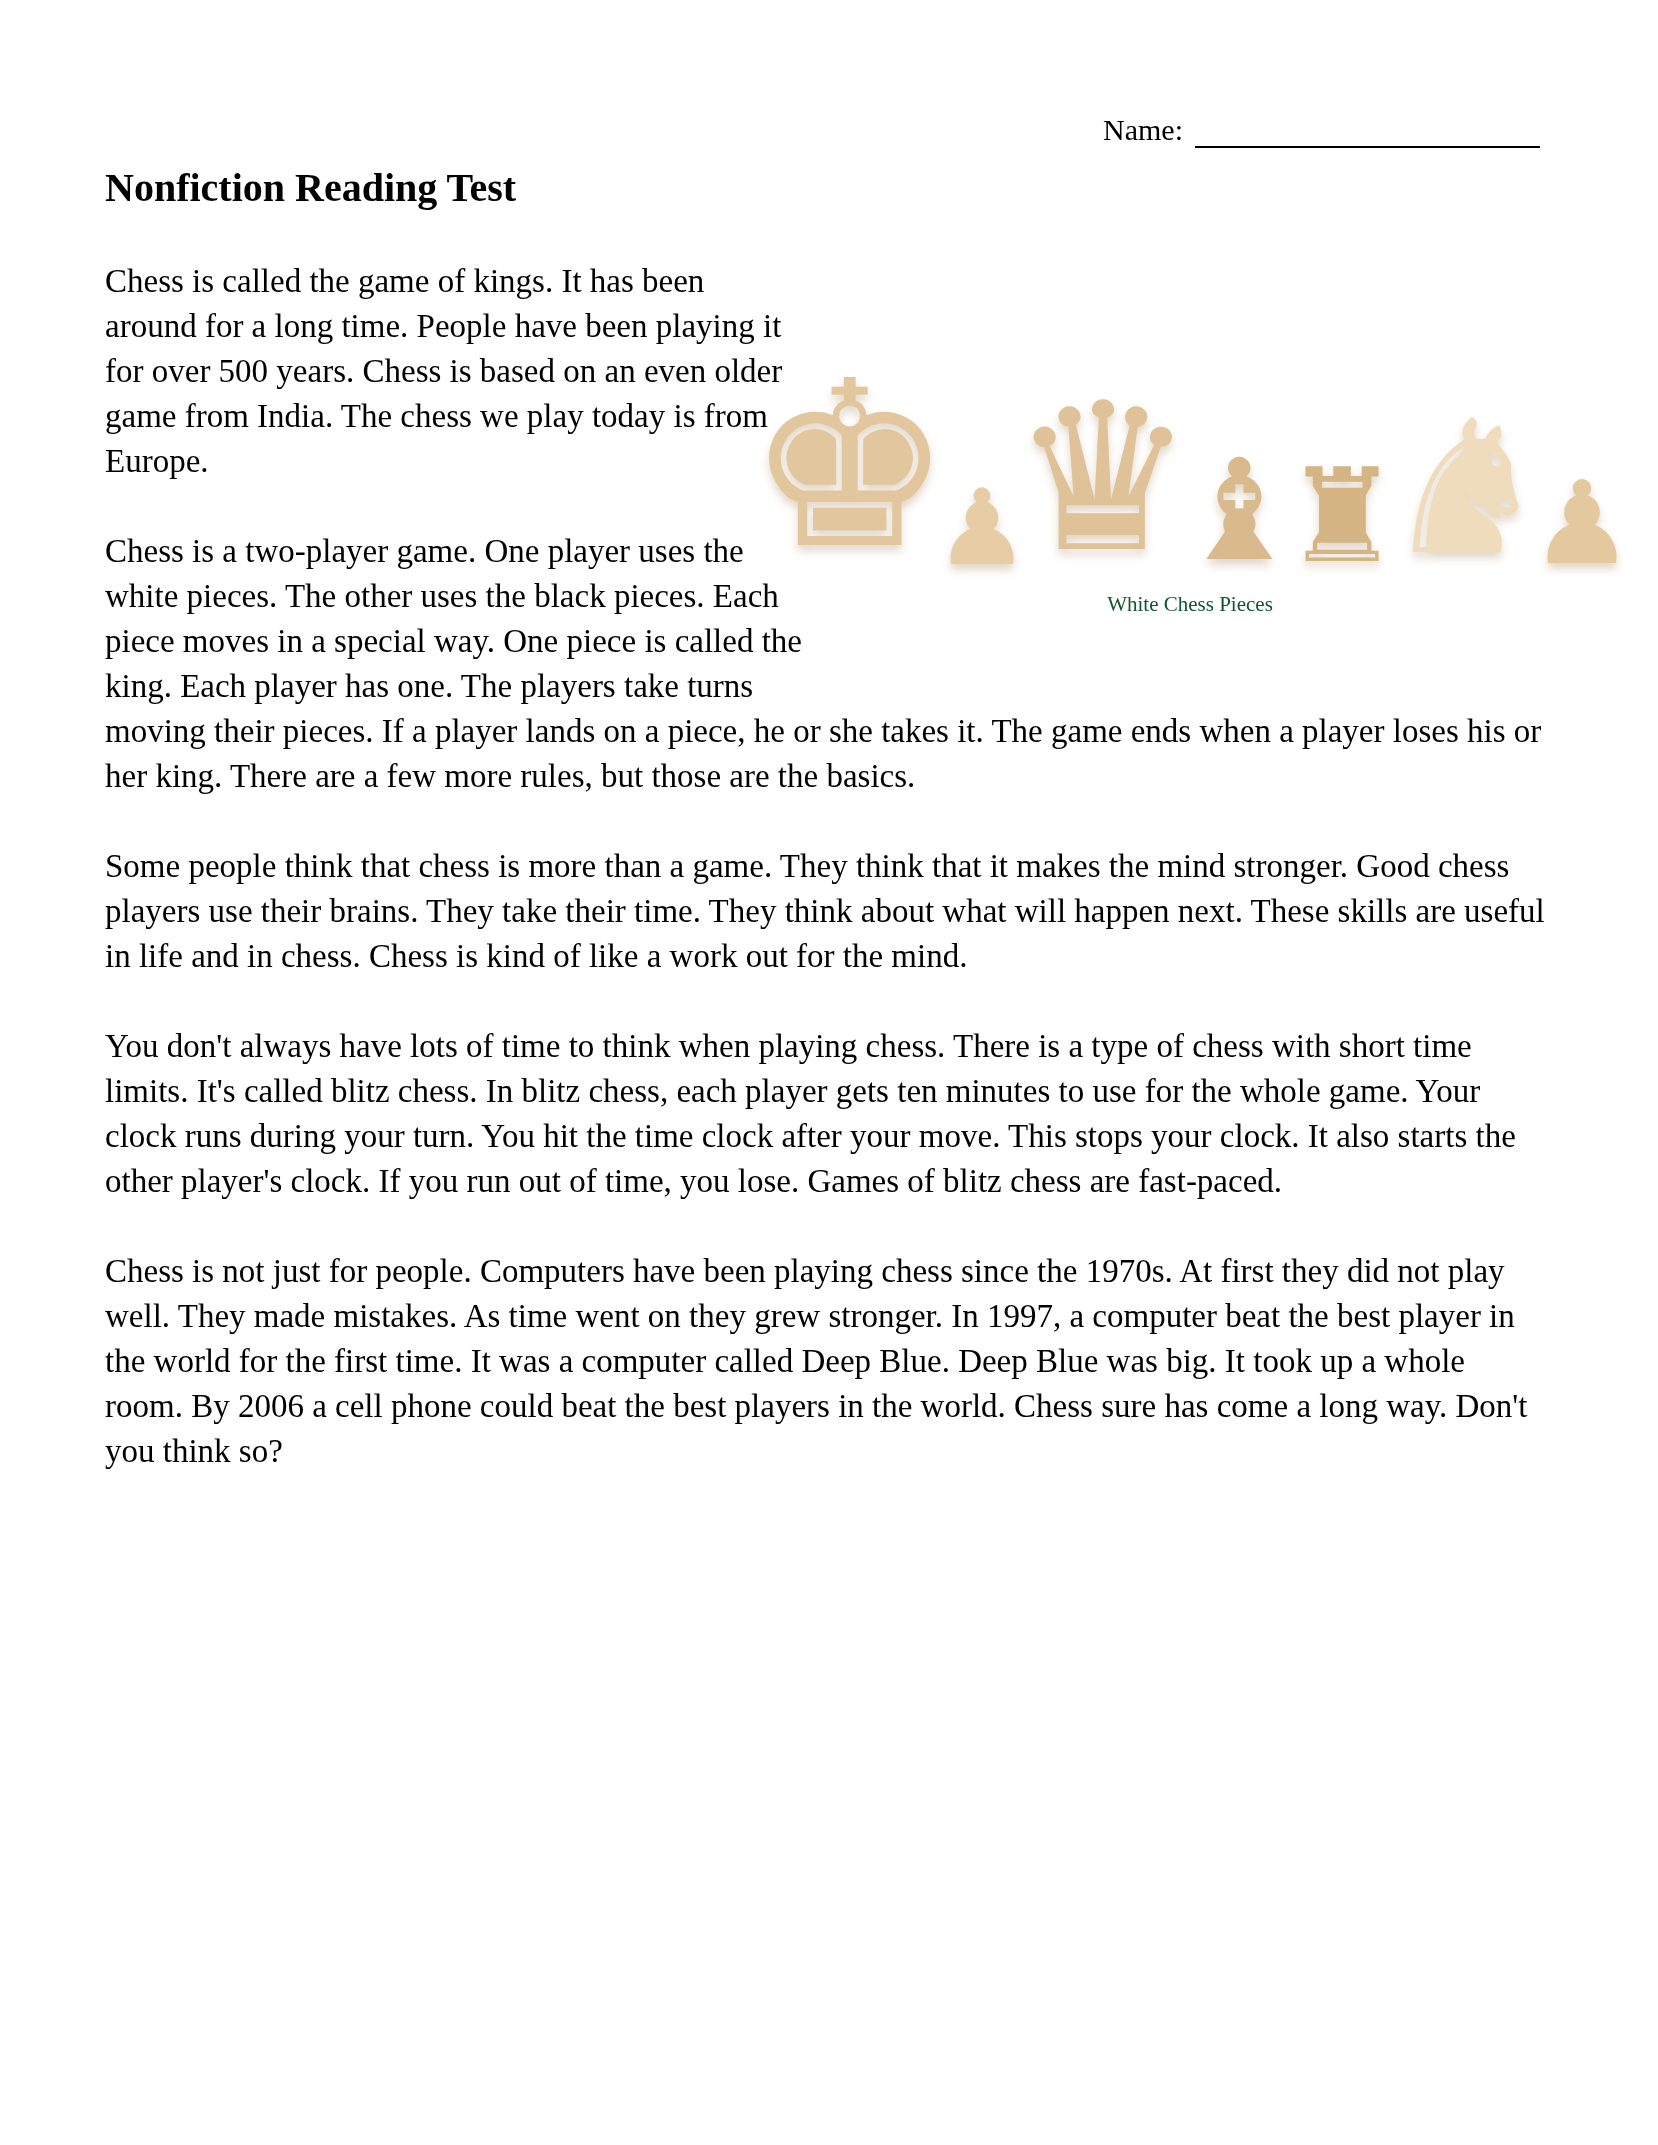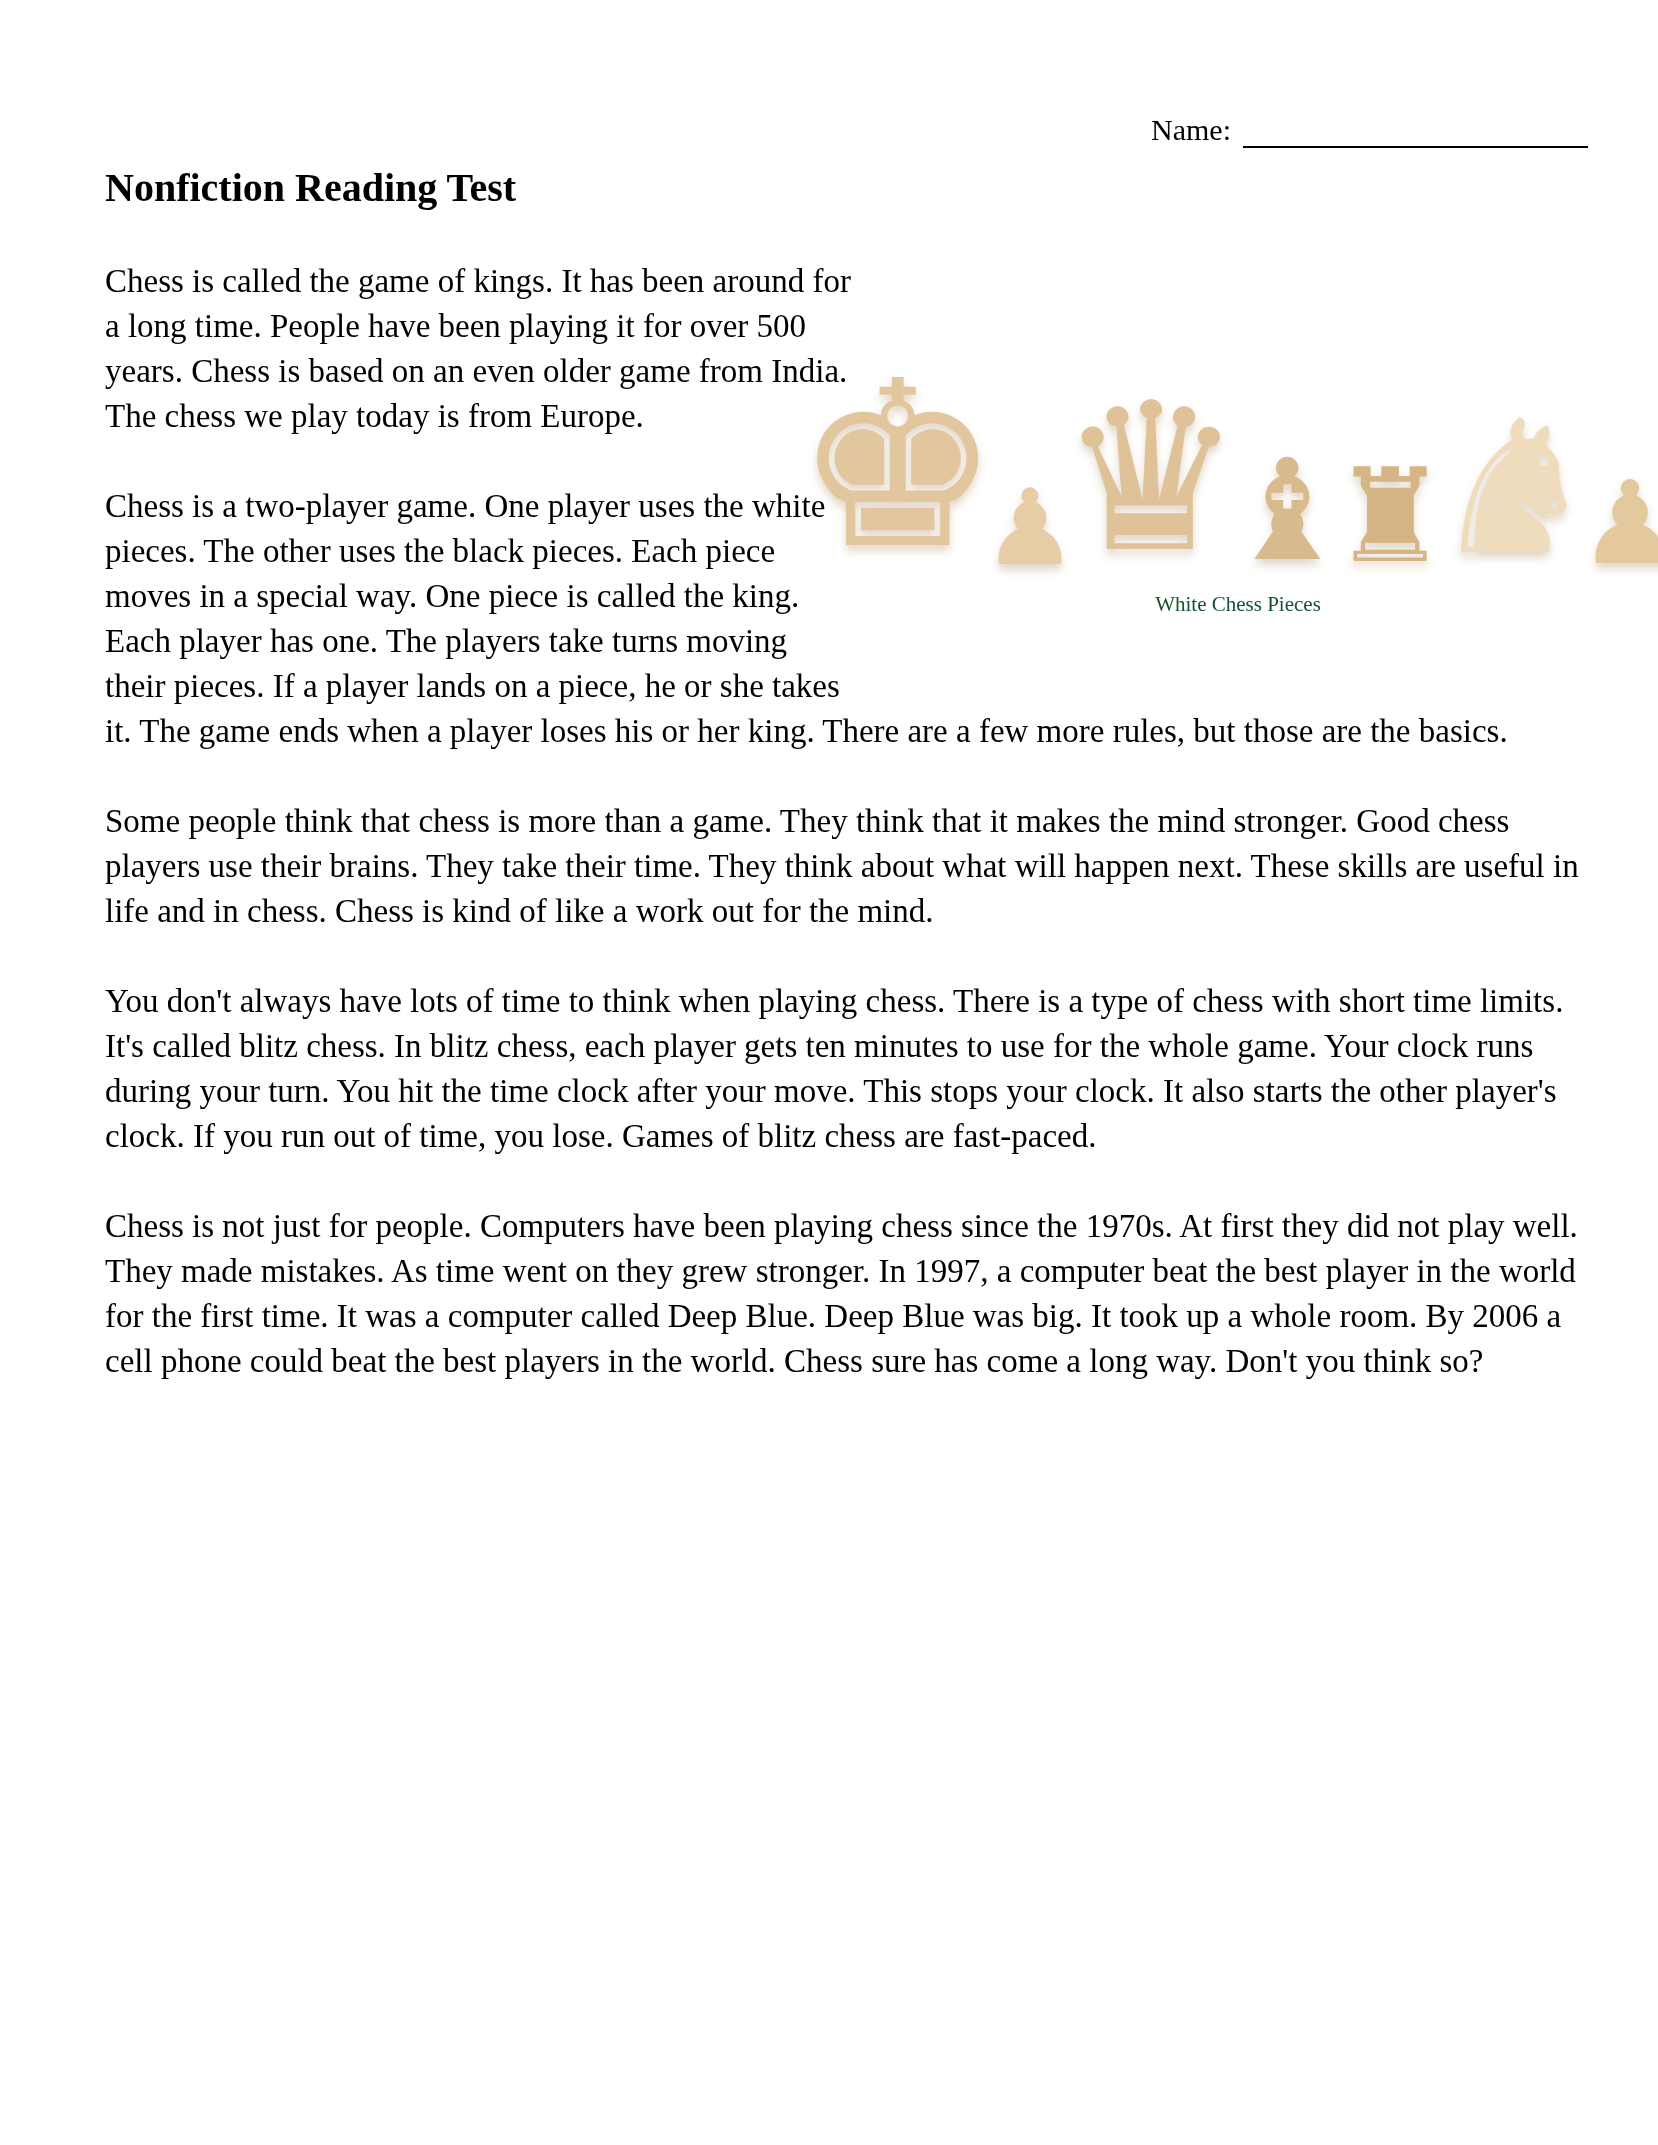--- a/index.html
+++ b/index.html
@@ -11,21 +11,21 @@
     width: 1658px;
     height: 2145px;
     overflow: hidden;
     font-family: "Liberation Serif", "DejaVu Serif", serif;
     color: #000000;
   }
   .page {
     box-sizing: border-box;
     width: 1658px;
     height: 2145px;
-    padding: 112px 60px 0 105px;
+    padding: 112px 108px 0 105px;
   }
   
   .name-row {
     display: flex;
     justify-content: flex-end;
     align-items: flex-end;
     font-size: 30px;
     line-height: 36px;
     margin-right: 10px;
   }

